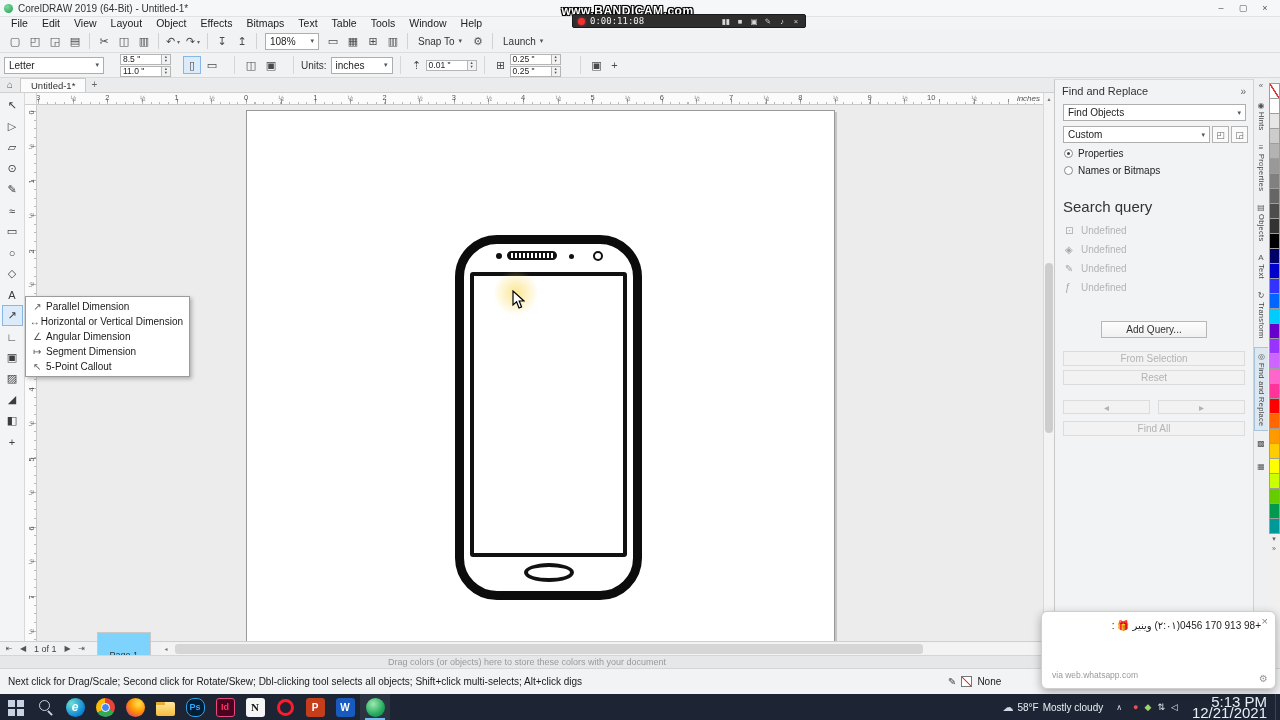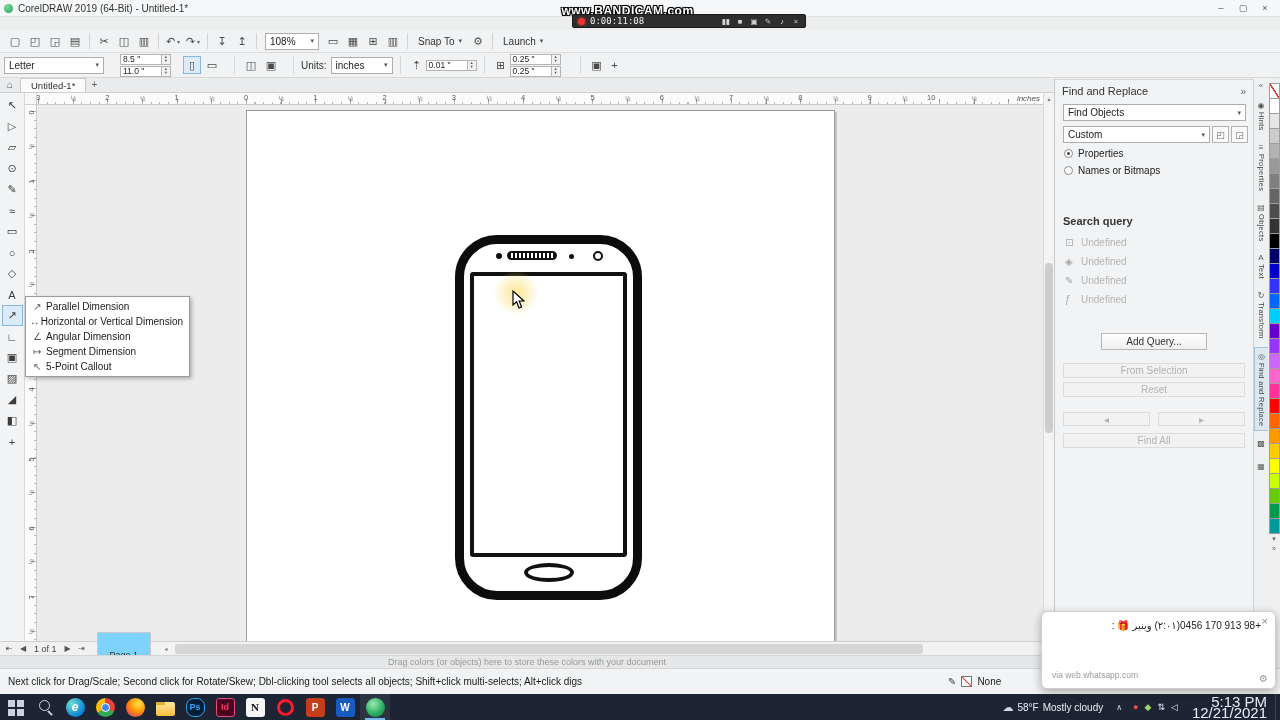--- a/index.html
+++ b/index.html
@@ -103,21 +103,21 @@
   .docker-header{height:22px;display:flex;align-items:center;padding:0 7px;font-size:11px;color:#333}
   .docker-collapse{margin-left:auto;color:#666;font-size:10px}
   .dd-type{width:183px;margin:2px 8px 0;font-size:10px}
   .preset-row{display:flex;align-items:center;margin:5px 0 0 8px}
   .dd-preset{width:147px;font-size:10px}
   .mini-btn{width:17px;height:17px;border:1px solid #b3b3b3;background:#fafafa;display:flex;align-items:center;justify-content:center;font-size:9px;color:#666;margin-left:2px}
   .radio-row{display:flex;align-items:center;height:14px;padding-left:9px;margin-top:3px}
   .radio{width:9px;height:9px;border:1px solid #8a8a8a;border-radius:50%;background:#fff;margin-right:5px;position:relative;flex:0 0 auto}
   .radio.sel::after{content:"";position:absolute;inset:2px;background:#444;border-radius:50%}
   .radio-label{font-size:10px;color:#222}
-  .docker-section{font-weight:bold;font-size:11px;color:#333;margin:38px 0 6px 8px}
+  .docker-section{font-weight:normal;font-size:15px;color:#333;margin:21px 0 6px 8px}
   .query-row{display:flex;align-items:center;height:19px;padding-left:10px}
   .q-icon{width:16px;font-size:10px;color:#a8a8a8}
   .q-label{font-size:10px;color:#b4b4b4}
   .btn{display:flex;align-items:center;justify-content:center;border:1px solid #b7b7b7;background:linear-gradient(#fdfdfd,#f0f0f0);font-size:10px;color:#333}
   .add-query{width:106px;height:17px;margin:24px auto 0}
   .btn.wide{height:15px;margin:13px 8px 0}
   .btn.wide.second{margin-top:4px}
   .btn.disabled{color:#b3b3b3;background:#f2f2f2;border-color:#dcdcdc}
   .nav-arrows{display:flex;gap:8px;margin:15px 8px 0}
   .btn.arrow{flex:1;height:14px}
@@ -226,20 +226,34 @@
   <div class="titlebar">
     <span class="app-ico-c"></span>
     <span class="title-text">CorelDRAW 2019 (64-Bit) - Untitled-1*</span>
     <div class="win-controls">
         <div class="win-btn">–</div>
         <div class="win-btn">▢</div>
         <div class="win-btn">×</div>
       </div>
   </div>
 
+  <div class="menubar">
+      <div class="menu-item">File</div>
+      <div class="menu-item">Edit</div>
+      <div class="menu-item">View</div>
+      <div class="menu-item">Layout</div>
+      <div class="menu-item">Object</div>
+      <div class="menu-item">Effects</div>
+      <div class="menu-item">Bitmaps</div>
+      <div class="menu-item">Text</div>
+      <div class="menu-item">Table</div>
+      <div class="menu-item">Tools</div>
+      <div class="menu-item">Window</div>
+      <div class="menu-item">Help</div>
+    </div>
 
   <div class="stdbar">
     <div class="tb-row">
         <div class="tb-btn">▢</div>
         <div class="tb-btn">◰</div>
         <div class="tb-btn">◲</div>
         <div class="tb-btn">▤</div>
         <div class="tb-sep"></div>
         <div class="tb-btn">✂</div>
         <div class="tb-btn">◫</div>

